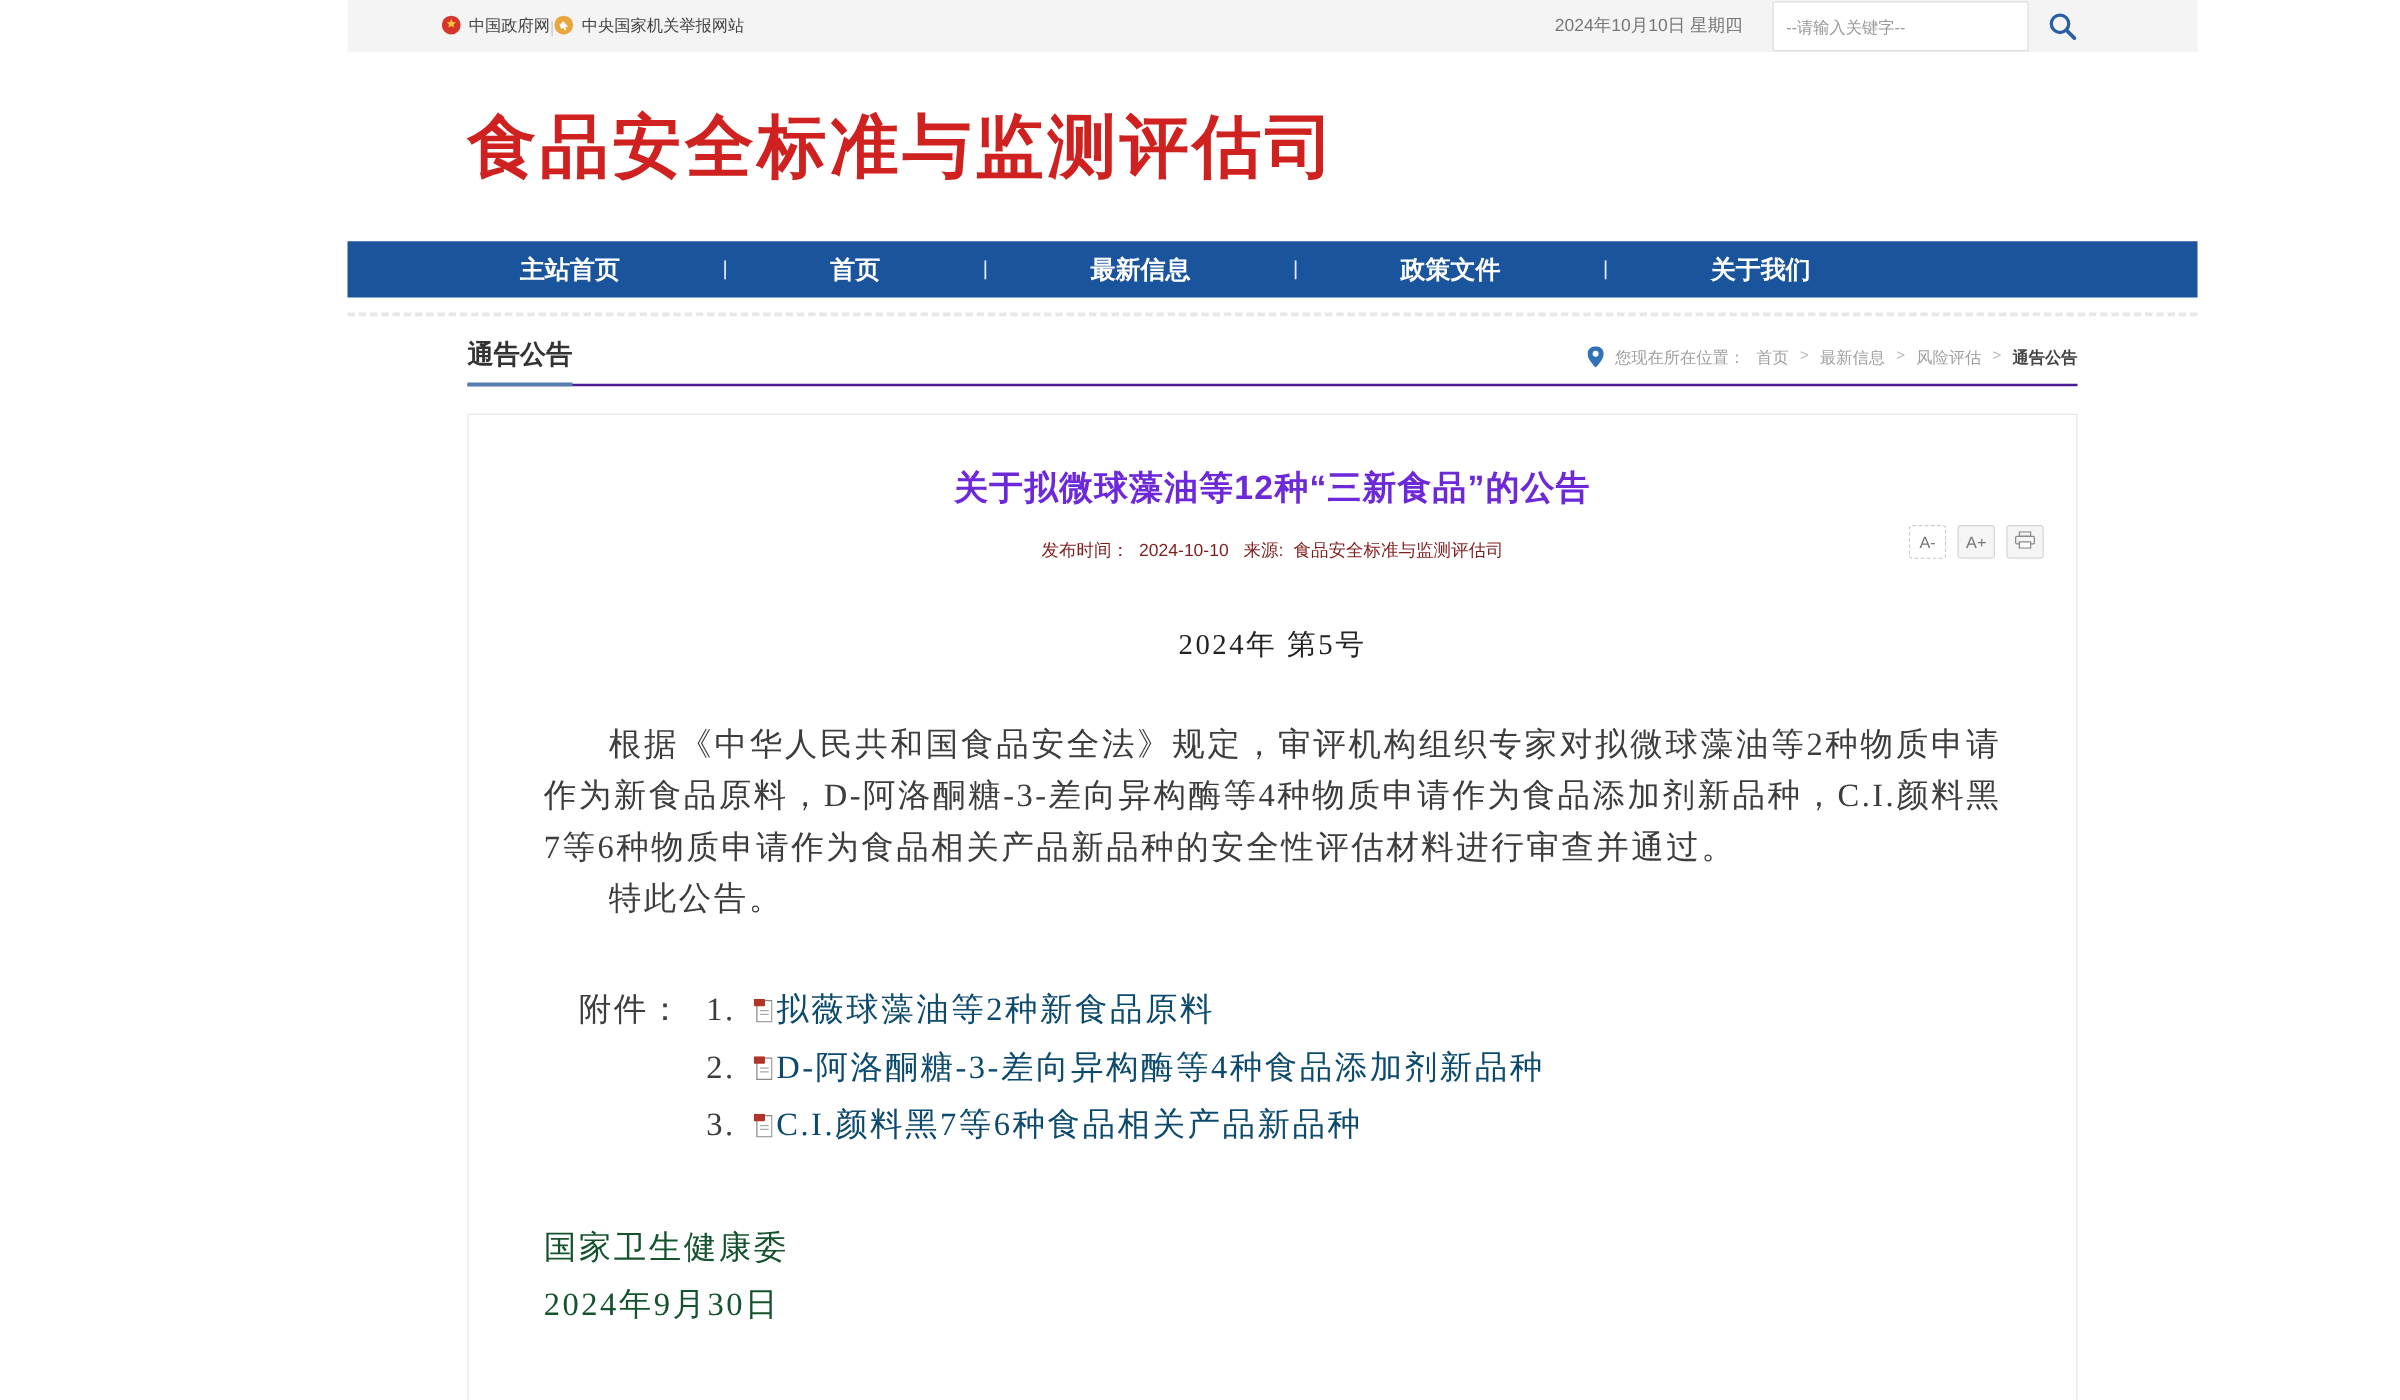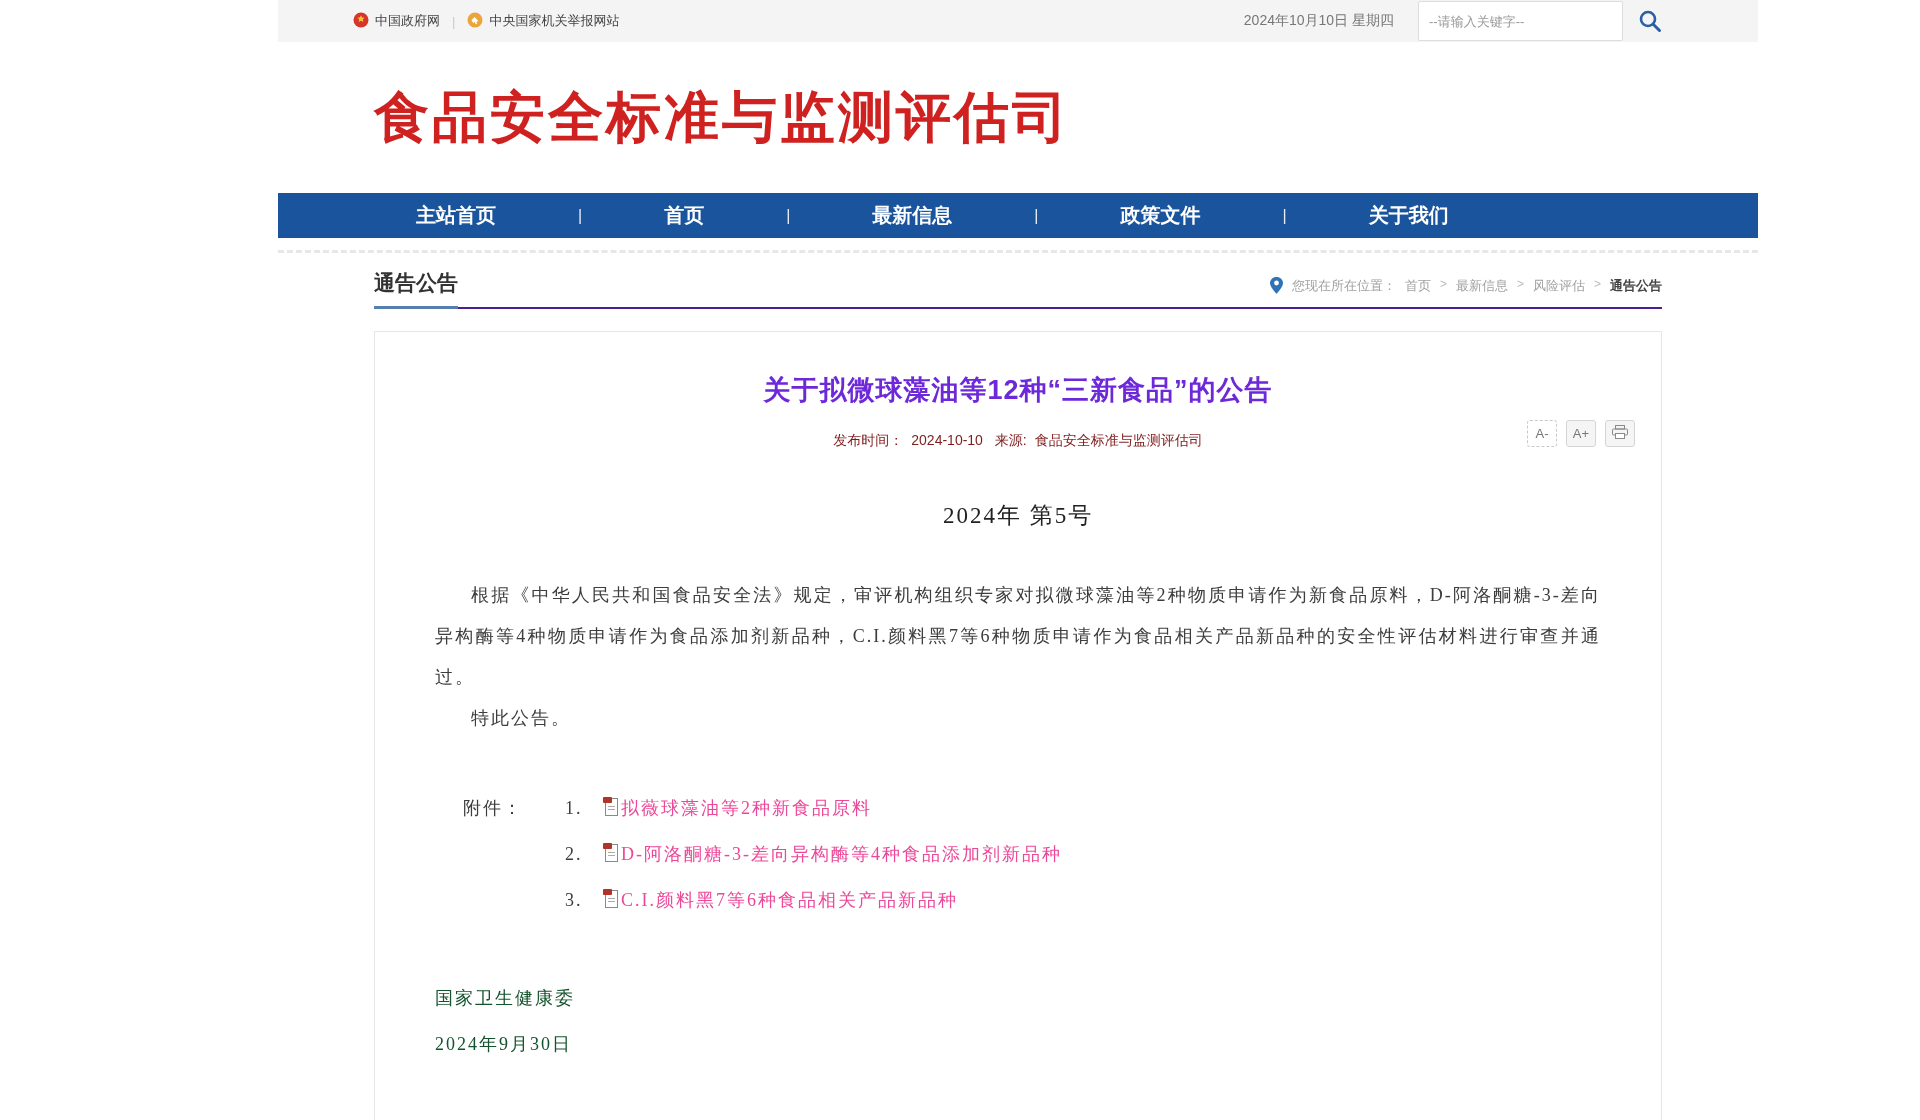--- a/index.html
+++ b/index.html
@@ -12,21 +12,21 @@
   }
   .page { margin-left: 278px; width: 1480px; }
 
   
   .topbar {
     height: 42px; background: #f4f4f4;
     display: flex; align-items: center; justify-content: space-between;
     padding: 0 95px 0 75px; box-sizing: border-box;
     font-size: 13px; color: #555;
   }
-  .topbar-left { display: flex; align-items: center; gap: 12px; }
+  .topbar-left { display: flex; align-items: center; }
   .topbar-link { display: flex; align-items: center; gap: 6px; cursor: pointer; color: #444; }
   .topbar-sep { color: #c9c9c9; }
   .topbar-right { display: flex; align-items: center; gap: 24px; }
   .topbar-date { color: #777; font-size: 14px; }
   .search-wrap { display: flex; align-items: center; gap: 14px; }
   .search-input {
     width: 205px; height: 40px; box-sizing: border-box;
     border: 1px solid #ddd; background: #fff; border-radius: 2px;
     padding: 0 10px; font-size: 13px; color: #333; outline: none;
   }
@@ -91,31 +91,31 @@
   }
   .tool-btn.dashed { background: #fff; border: 1px dashed #c9c9c9; }
 
   .doc-number {
     text-align: center; margin-top: 50px;
     font-family: "Liberation Serif", "DejaVu Serif", serif;
     font-size: 23px; color: #222; letter-spacing: 2px;
   }
   .body-text {
     font-family: "Liberation Serif", "DejaVu Serif", serif;
-    font-size: 18px; line-height: 41px; color: #3d3d3d;
+    font-size: 26px; line-height: 41px; color: #3d3d3d;
     letter-spacing: 2px; text-align: justify;
   }
   .para { margin: 0; text-indent: 2em; }
   .para.first { margin-top: 44px; }
 
   .attachments { margin-top: 46px; margin-left: 28px; }
   .att-row { display: flex; align-items: baseline; line-height: 46px; }
   .att-label { width: 102px; flex: none; }
   .att-no { width: 38px; flex: none; }
-  .att-link { display: inline-flex; align-items: baseline; gap: 3px; cursor: pointer; color: #ec4899; }
+  .att-link { display: inline-flex; align-items: baseline; gap: 3px; cursor: pointer; color: #0c4a6e; }
   .doc-icon { position: relative; top: 2px; flex: none; }
 
   .signature { margin-top: 52px; text-align: left; line-height: 46px; color: #14532d; }
   .related { margin-top: 46px; margin-left: 28px; }
 </style>
 </head>
 <body>
 
 <div class="page">
 

